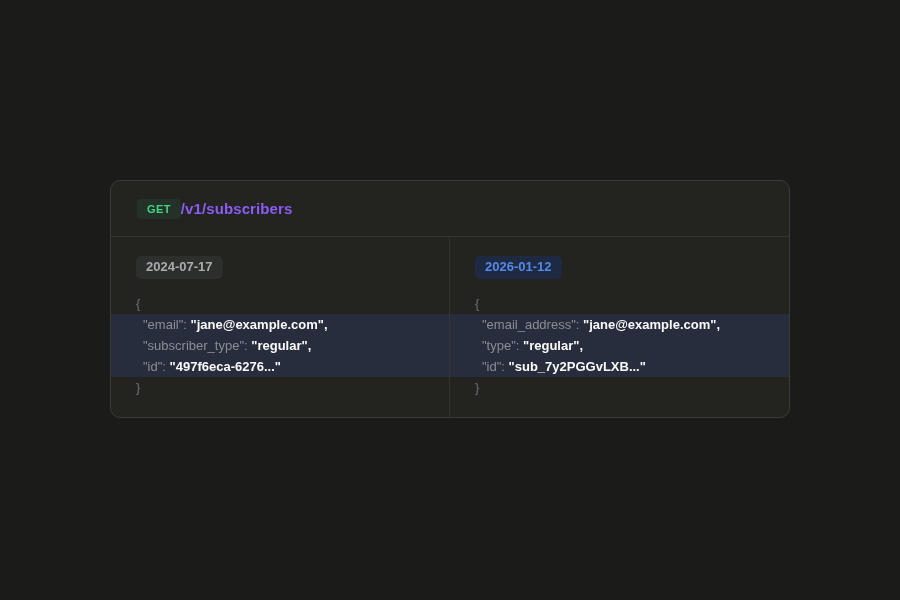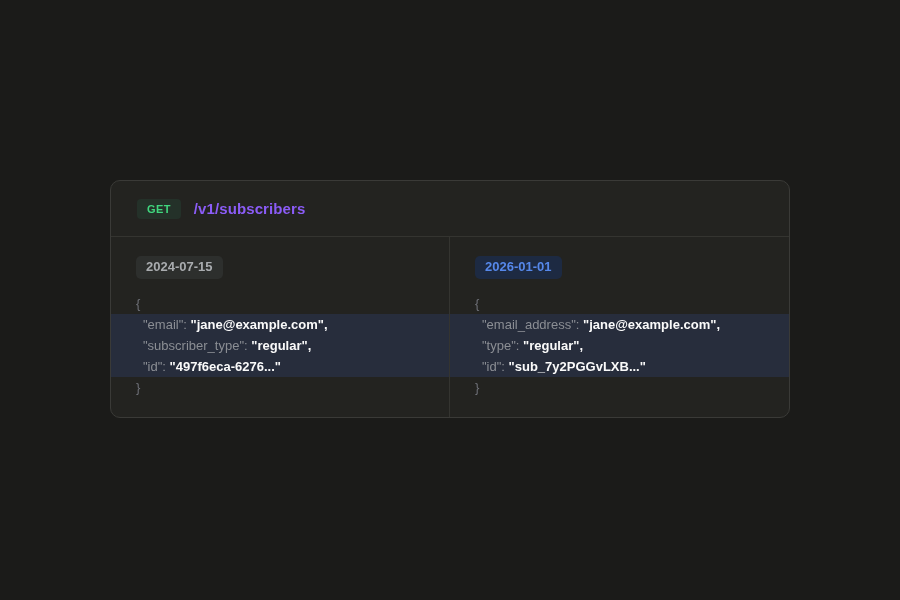--- a/index.html
+++ b/index.html
@@ -18,21 +18,20 @@
     background: #232320;
     border: 1px solid #3a3a37;
     border-radius: 10px;
     overflow: hidden;
   }
 
   .card-header {
     height: 56px;
     display: flex;
     align-items: center;
-    gap: 13px;
     padding: 0 26px;
     border-bottom: 1px solid #343430;
   }
   .method-badge {
     background: #243129;
     color: #40d67e;
     font-size: 11px;
     font-weight: 700;
     letter-spacing: 0.4px;
     padding: 5px 10px 4px 10px;
@@ -81,32 +80,32 @@
   <div class="card">
 
     <div class="card-header">
       <span class="method-badge">GET</span>
       <span class="endpoint-path">/v1/subscribers</span>
     </div>
 
     <div class="card-body">
 
       <div class="panel panel-left">
-        <span class="version-badge gray">2024-07-15</span>
+        <span class="version-badge gray">2024-07-17</span>
         <div class="code">
           <div class="code-line"><span class="brace">{</span></div>
           <div class="code-line field highlight"><span class="key">"email": </span><span class="val">"jane@example.com",</span></div>
           <div class="code-line field highlight"><span class="key">"subscriber_type": </span><span class="val">"regular",</span></div>
           <div class="code-line field highlight"><span class="key">"id": </span><span class="val">"497f6eca-6276..."</span></div>
           <div class="code-line"><span class="brace">}</span></div>
         </div>
       </div>
 
       <div class="panel">
-        <span class="version-badge blue">2026-01-01</span>
+        <span class="version-badge blue">2026-01-12</span>
         <div class="code">
           <div class="code-line"><span class="brace">{</span></div>
           <div class="code-line field highlight"><span class="key">"email_address": </span><span class="val">"jane@example.com",</span></div>
           <div class="code-line field highlight"><span class="key">"type": </span><span class="val">"regular",</span></div>
           <div class="code-line field highlight"><span class="key">"id": </span><span class="val">"sub_7y2PGGvLXB..."</span></div>
           <div class="code-line"><span class="brace">}</span></div>
         </div>
       </div>
 
     </div>

